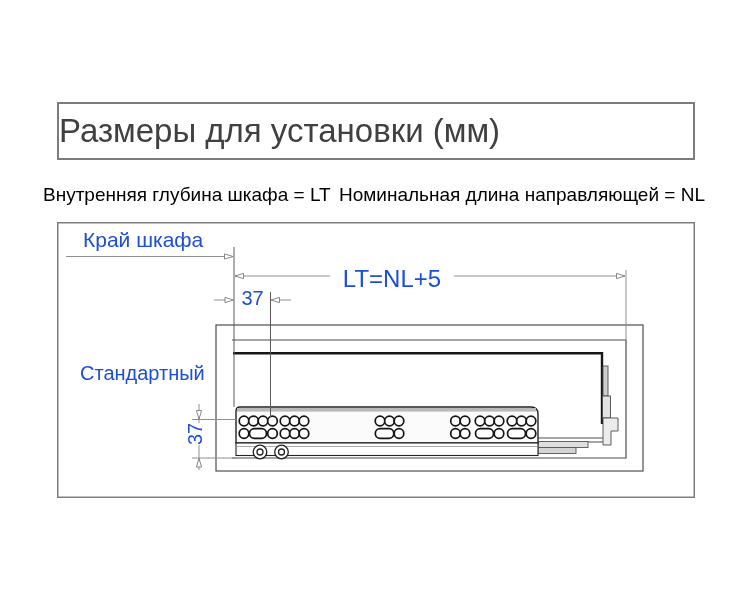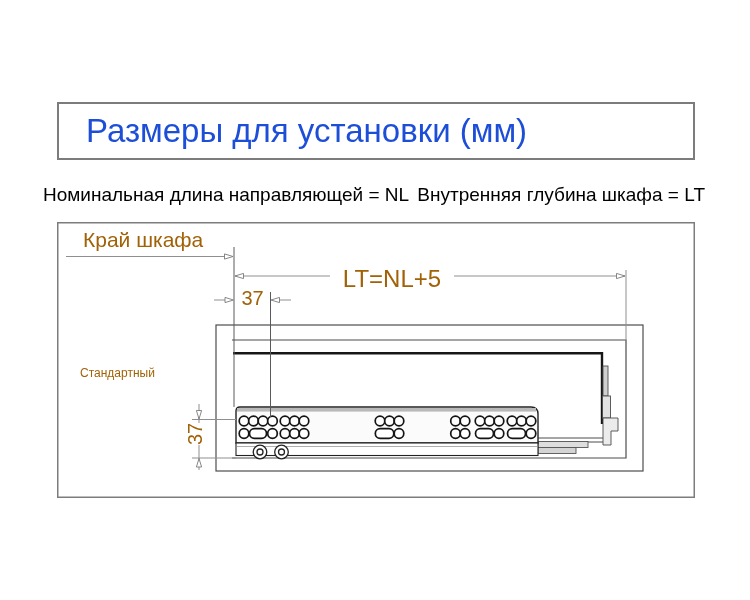--- a/index.html
+++ b/index.html
@@ -5,49 +5,49 @@
   html,body{margin:0;padding:0;}
   body{
     width:750px;height:600px;position:relative;background:#ffffff;
     font-family:"Liberation Sans", sans-serif;color:#000;overflow:hidden;
   }
   .title-box{
     position:absolute;left:57px;top:102px;width:638px;height:58px;
     box-sizing:border-box;border:2px solid #7c7c7c;background:#fff;
   }
   .title-box .title{
-    font-size:33px;line-height:54px;padding-left:27px;color:#1d4ed8;
+    font-size:33px;line-height:54px;padding-left:0;color:#404040;
     white-space:nowrap;
   }
   .notes{
     position:absolute;left:43px;top:184px;width:662px;
     display:flex;justify-content:space-between;
     font-size:19px;color:#000;white-space:nowrap;
   }
   .drawing-svg{position:absolute;left:0;top:0;}
-  .ovl{position:absolute;z-index:5;color:#a16207;}
+  .ovl{position:absolute;z-index:5;color:#1d4ed8;}
   .lbl-cab-edge{left:83px;top:228px;font-size:21px;}
   .dim-lt{left:330px;top:265px;width:124px;text-align:center;font-size:24px;background:#fff;}
   .dim-37h{left:236px;top:287px;width:33px;text-align:center;font-size:20px;background:#fff;}
-  .lbl-drawer{left:80px;top:362px;font-size:12px;line-height:23px;}
+  .lbl-drawer{left:80px;top:362px;font-size:20px;line-height:23px;}
   .dim-37v{
     left:184px;top:445px;font-size:20px;background:#fff;
     transform:rotate(-90deg);transform-origin:0 0;white-space:nowrap;
   }
 </style>
 </head>
 <body>
 
 <div class="title-box">
   <div class="title">Размеры для установки (мм)</div>
 </div>
 
 <div class="notes">
+  <span>Внутренняя глубина шкафа = LT</span>
   <span>Номинальная длина направляющей = NL</span>
-  <span>Внутренняя глубина шкафа = LT</span>
 </div>
 
 <svg class="drawing-svg" width="750" height="600" viewBox="0 0 750 600">
 
   <rect x="57.75" y="222.75" width="636.5" height="274.5" fill="none" stroke="#7c7c7c" stroke-width="1.5"></rect>
 
   <g fill="none" stroke="#4d4d4d" stroke-width="1.2">
     <rect x="216" y="325" width="427" height="146"></rect>
     <path d="M232 340 H626 V458 H232"></path>
   </g>

